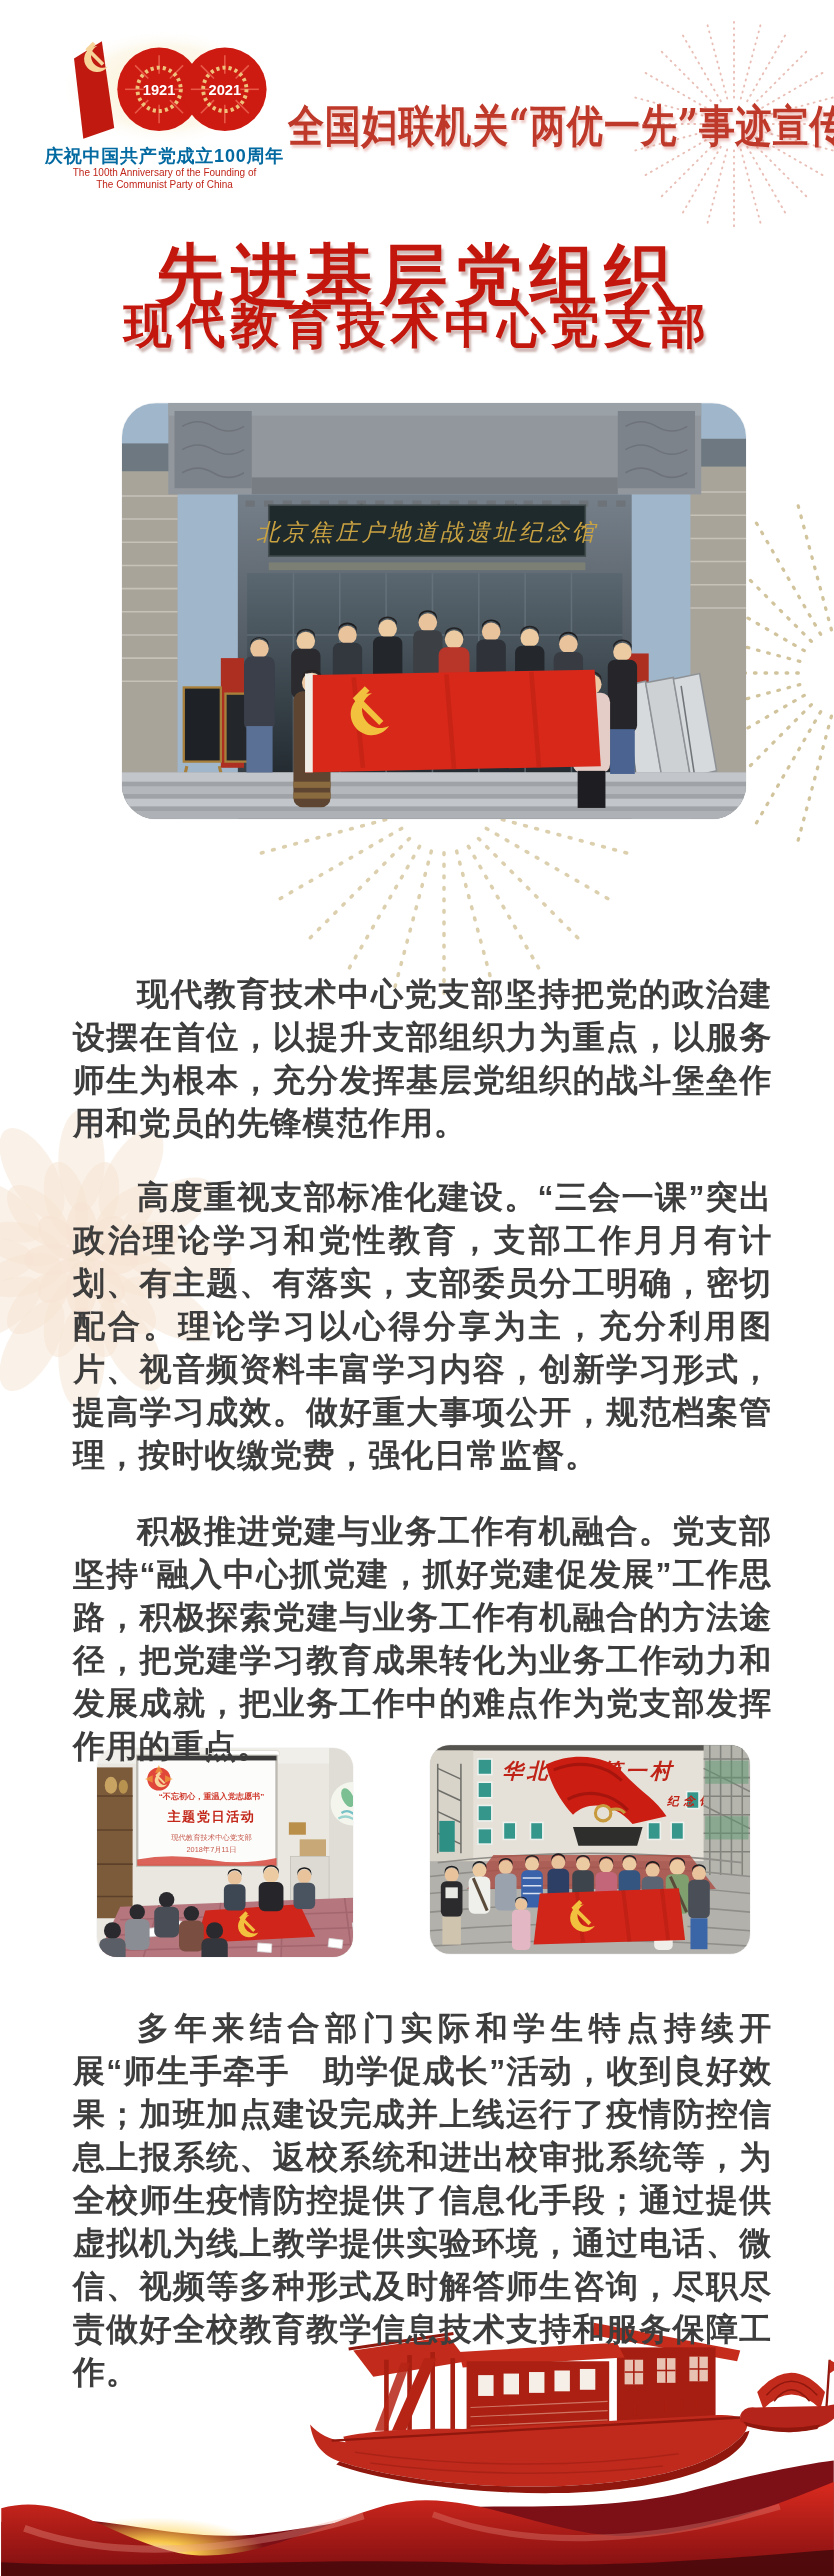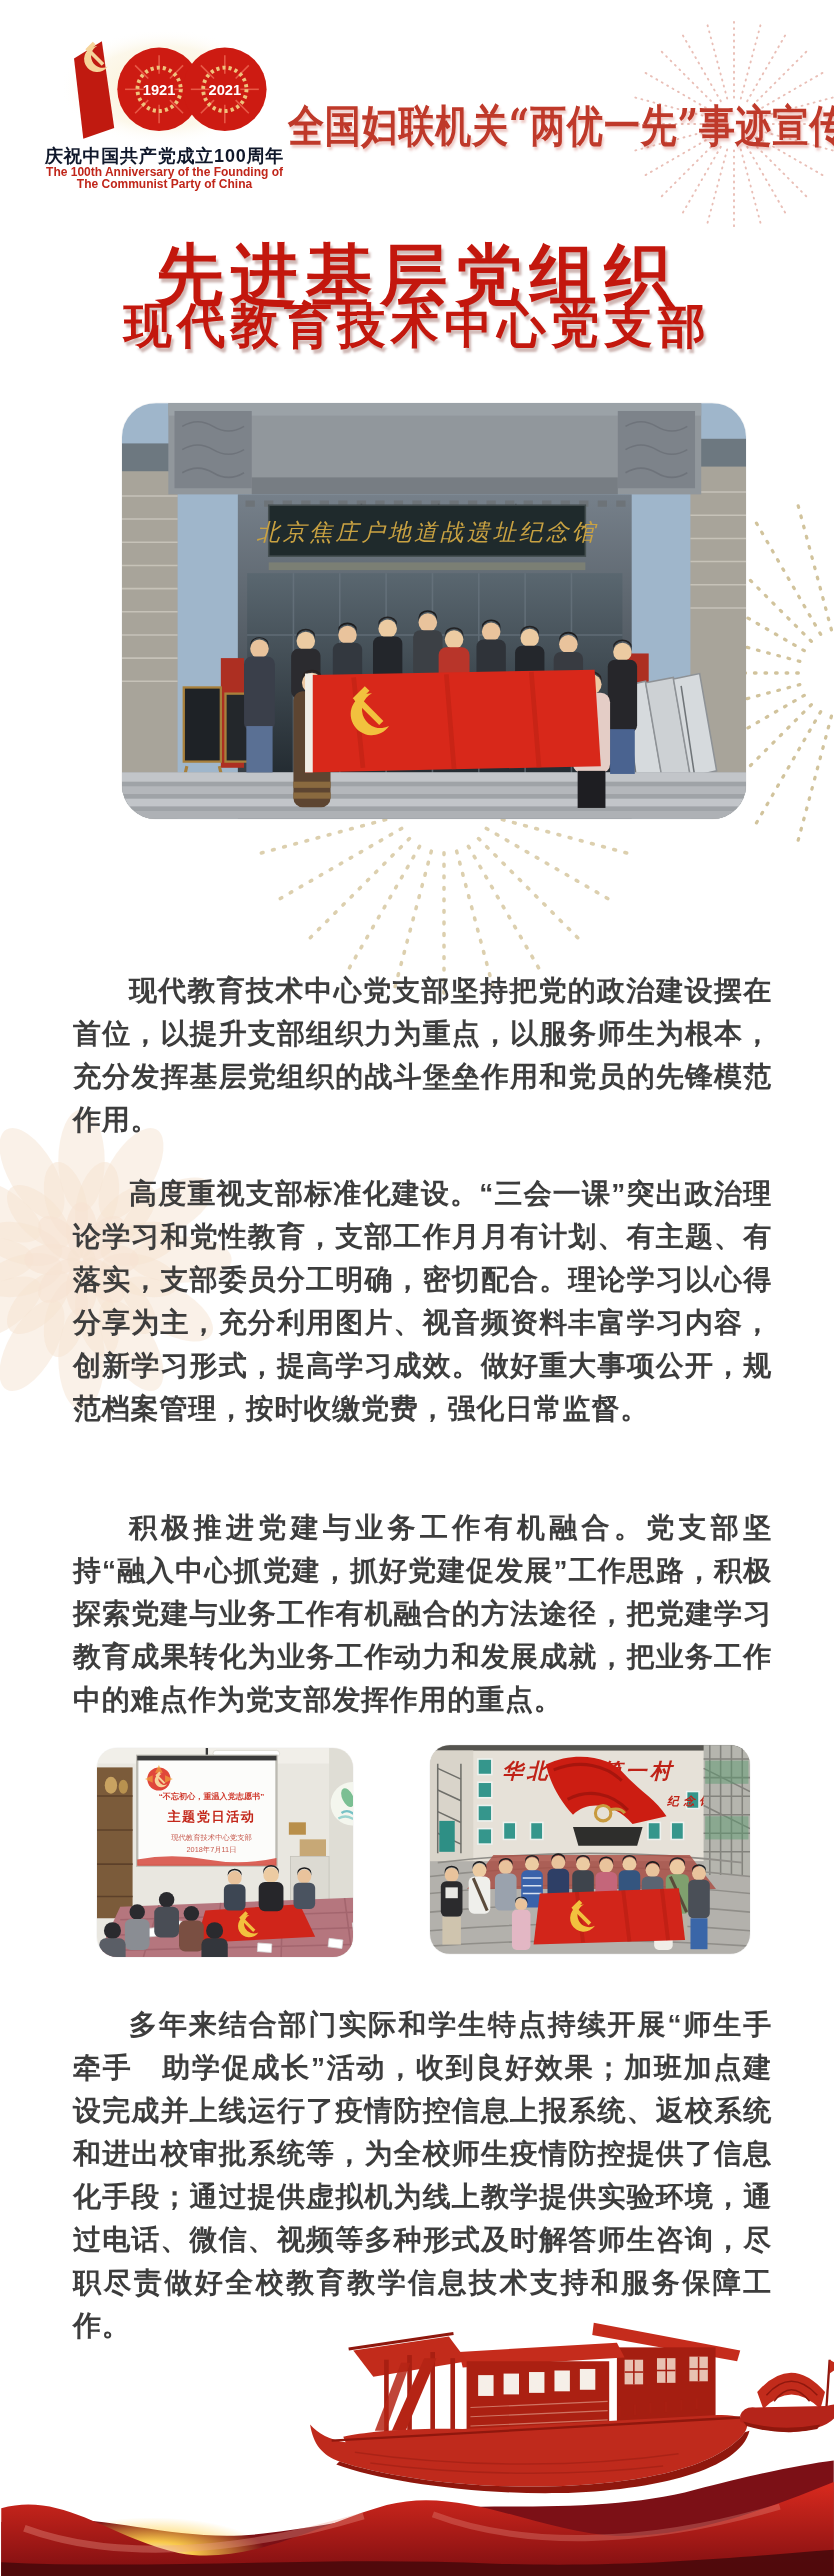--- a/index.html
+++ b/index.html
@@ -6,25 +6,25 @@
   #canvas{
     position:relative;width:835px;height:2576px;margin:0 auto;
     background:#ffffff;overflow:hidden;
     font-family:"Liberation Sans","DejaVu Sans",sans-serif;
   }
   .abs{position:absolute;}
 
   
   .logo-caption-cn{
     position:absolute;left:37px;top:144px;width:255px;text-align:center;
-    color:#0f172a;font-size:18px;font-weight:bold;letter-spacing:0.8px;
+    color:#0369a1;font-size:18px;font-weight:bold;letter-spacing:0.8px;
   }
   .logo-caption-en{
     position:absolute;left:29px;top:167px;width:271px;text-align:center;
-    color:#c0261a;font-size:12px;font-weight:bold;line-height:11.6px;
+    color:#c0261a;font-size:10px;font-weight:normal;line-height:11.6px;
   }
   .banner-title{
     position:absolute;left:288px;top:97px;width:510px;height:70px;
     color:#bf392a;font-size:36px;font-weight:900;letter-spacing:0.8px;
     font-family:"DejaVu Serif","Liberation Serif",serif;
     transform:scaleY(1.22);transform-origin:center top;
     text-shadow:1.5px 2.3px 2.3px rgba(191,57,42,.28);
     white-space:nowrap;z-index:3;
   }
 
@@ -41,21 +41,21 @@
   
   .photo{position:absolute;overflow:hidden;z-index:2;box-shadow:0 0 0 0.8px rgba(0,0,0,.04);}
   .photo svg{display:block;}
   .photo-main{left:122px;top:403px;width:624px;height:416px;border-radius:34px;}
   .photo-meeting{left:97px;top:1748px;width:256px;height:209px;border-radius:20px;}
   .photo-memorial{left:430px;top:1745px;width:320px;height:209px;border-radius:20px;}
 
   
   .para{
     position:absolute;left:73px;width:699px;
-    font-size:28px;line-height:43px;letter-spacing:0.8px;
+    font-size:32px;line-height:43px;letter-spacing:0.8px;
     color:#3d3d3d;font-weight:600;text-align:justify;text-indent:2em;
     z-index:3;
   }
   .p1{top:941px;} .p2{top:1144px;} .p3{top:1478px;} .p4{top:1975px;}
 
   
   .decor{position:absolute;z-index:1;pointer-events:none;}
   .boat{position:absolute;left:308px;top:2315px;z-index:2;}
   .wave{position:absolute;left:0;top:2391px;z-index:2;}
 </style>

